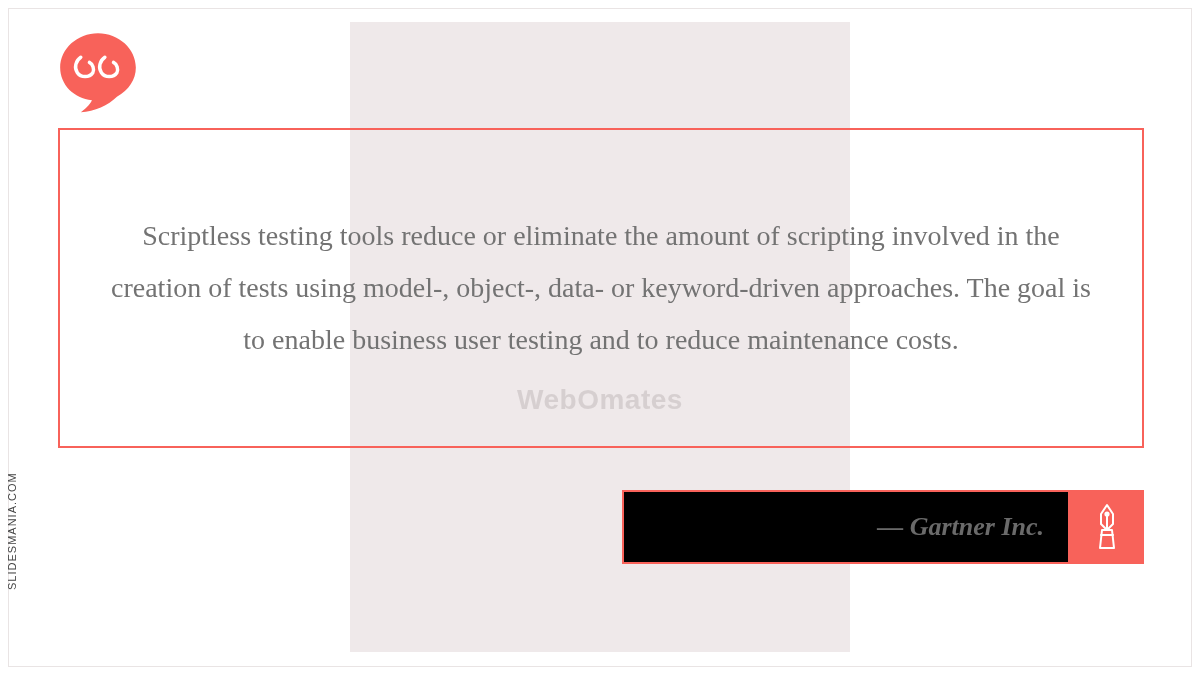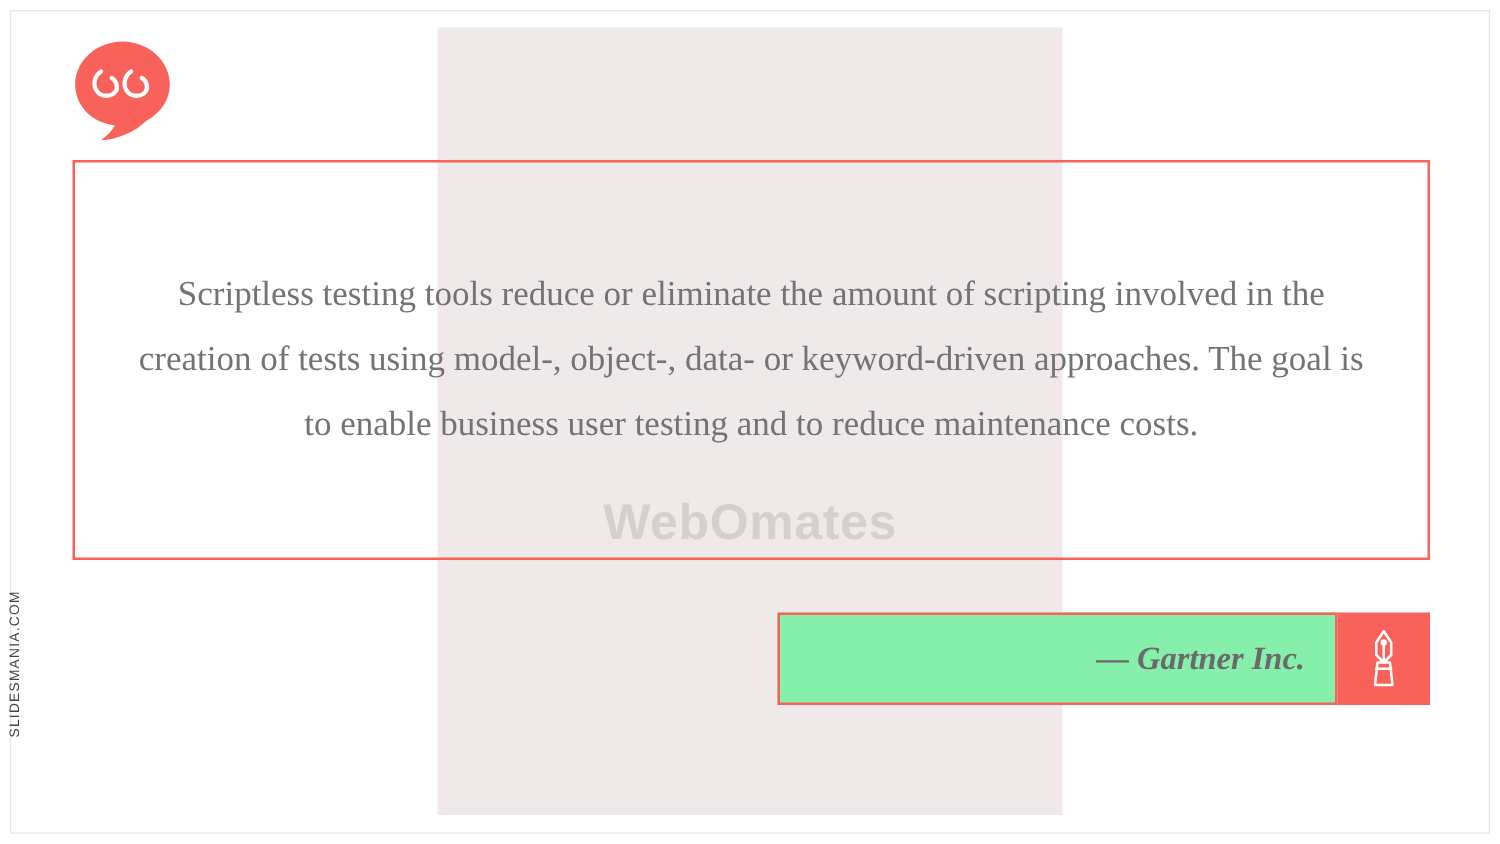--- a/index.html
+++ b/index.html
@@ -50,23 +50,23 @@
     font-size: 28px;
     line-height: 1.85;
     color: #737373;
     text-align: center;
     font-weight: 400;
     max-width: 980px;
   }
   .watermark {
     position: absolute;
     left: 50%;
-    top: 396px;
+    top: 384px;
     transform: translateX(-50%);
-    font-size: 40px;
+    font-size: 28px;
     font-weight: 600;
     color: rgba(170,160,160,0.35);
     letter-spacing: 0.5px;
     font-family: Arial, sans-serif;
     pointer-events: none;
     white-space: nowrap;
   }
   .attr-wrap {
     position: absolute;
     right: 56px;
@@ -75,21 +75,21 @@
     height: 74px;
     display: flex;
   }
   .attr-box {
     flex: 1;
     border: 2px solid #f8625a;
     display: flex;
     align-items: center;
     justify-content: flex-end;
     padding-right: 24px;
-    background: #86efac;
+    background: #000000;
   }
   .attr-text {
     font-size: 26px;
     font-style: italic;
     font-weight: 600;
     color: #6a6a6a;
     font-family: Georgia, serif;
   }
   .pen-box {
     width: 74px;

